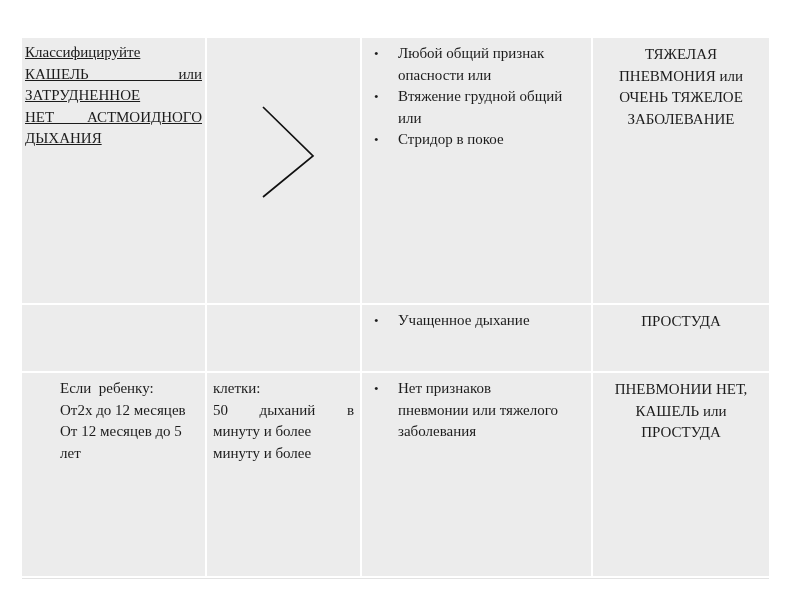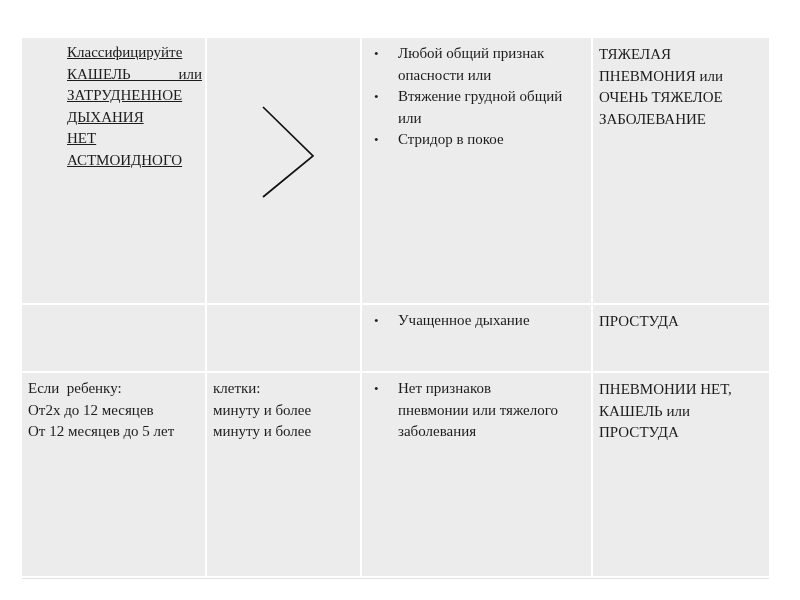--- a/index.html
+++ b/index.html
@@ -17,44 +17,44 @@
     gap:2px;
   }
   .cell{
     background:#ececec;
     font-size:15px;line-height:21.5px;
     padding:5px 6px;box-sizing:border-box;
     position:relative;
   }
   .cell.head{padding:4px 3px;}
   .line{white-space:pre-wrap;}
-  .uline{text-decoration:underline;margin-left:42px;}
+  .uline{text-decoration:underline;}
   .stretch{text-align:justify;text-align-last:justify;white-space:normal;}
   .bullet{display:flex;align-items:flex-start;}
   .marker{flex:0 0 30px;padding-left:6px;box-sizing:border-box;font-size:13px;}
   .btext{flex:1;white-space:pre-wrap;}
-  .classification{text-align:left;white-space:pre-wrap;padding-top:6px;}
-  .prelines{white-space:pre-wrap;}
+  .classification{text-align:center;white-space:pre-wrap;padding-top:6px;}
+  .prelines{white-space:pre-wrap;margin-left:32px;}
   .chevron-svg{position:absolute;left:0;top:0;display:block;}
   .table::after{
     content:"";position:absolute;left:0;right:0;bottom:-3px;
     border-bottom:1px solid #e2e2e2;
   }
 </style>
 </head>
 <body>
 
 <div class="table">
 
   <div class="cell head">
     <div class="line uline">Классифицируйте</div>
     <div class="line uline stretch">КАШЕЛЬ или</div>
     <div class="line uline">ЗАТРУДНЕННОЕ</div>
+    <div class="line uline stretch">НЕТ АСТМОИДНОГО</div>
     <div class="line uline">ДЫХАНИЯ</div>
-    <div class="line uline stretch">НЕТ АСТМОИДНОГО</div>
   </div>
 
   <div class="cell">
     <svg class="chevron-svg" width="153" height="265" viewBox="0 0 153 265">
       <polyline points="56,69 106,118 56,159" fill="none" stroke="#111111" stroke-width="1.7"></polyline>
     </svg>
   </div>
 
   <div class="cell">
     <div class="bullet">
@@ -91,20 +91,21 @@
   <div class="cell classification">ПРОСТУДА</div>
 
   <div class="cell">
     <div class="prelines">Если  ребенку:
 От2х до 12 месяцев
 От 12 месяцев до 5 лет</div>
   </div>
 
   <div class="cell">
     <div class="line">клетки:</div>
+    <div class="line stretch">50 дыханий в</div>
     <div class="line">минуту и более</div>
     <div class="line">минуту и более</div>
   </div>
 
   <div class="cell">
     <div class="bullet">
       <span class="marker">•</span>
       <span class="btext">Нет признаков
 пневмонии или тяжелого
 заболевания</span>

